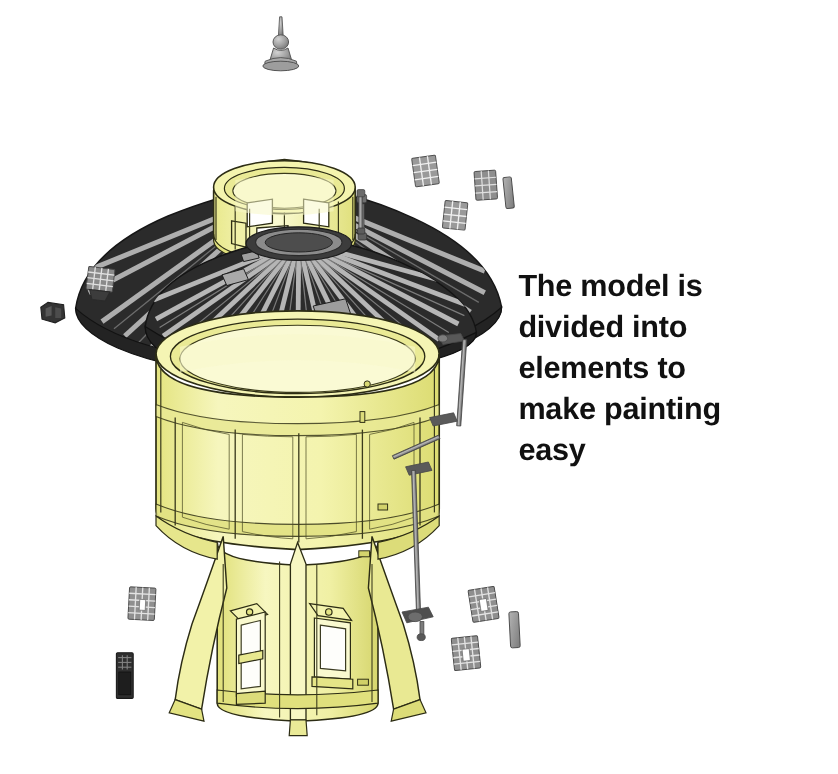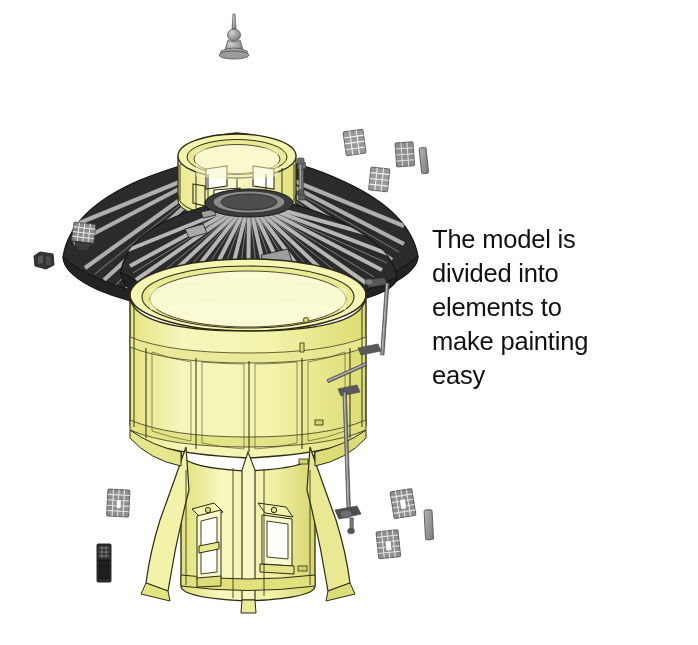--- a/index.html
+++ b/index.html
@@ -2,21 +2,21 @@
 <html><head>
 <meta charset="utf-8">
 <style>
   html,body{margin:0;padding:0;background:#ffffff;}
   body{width:698px;height:645px;overflow:hidden;font-family:"Liberation Sans",sans-serif;}
   #stage{position:relative;width:698px;height:645px;background:#ffffff;}
   #scene{position:absolute;left:0;top:0;width:698px;height:645px;}
   #caption{
     position:absolute;left:432px;top:222px;width:230px;
     font-family:"Liberation Sans",sans-serif;
-    font-weight:normal;font-size:25.5px;line-height:34px;
+    font-weight:bold;font-size:25.5px;line-height:34px;
     color:#111111;letter-spacing:-0.2px;
     white-space:pre-line;
   }
 </style>
 </head>
 <body>
 
 <div id="stage">
 
   <svg id="scene" viewBox="0 0 698 645" xmlns="http://www.w3.org/2000/svg">

